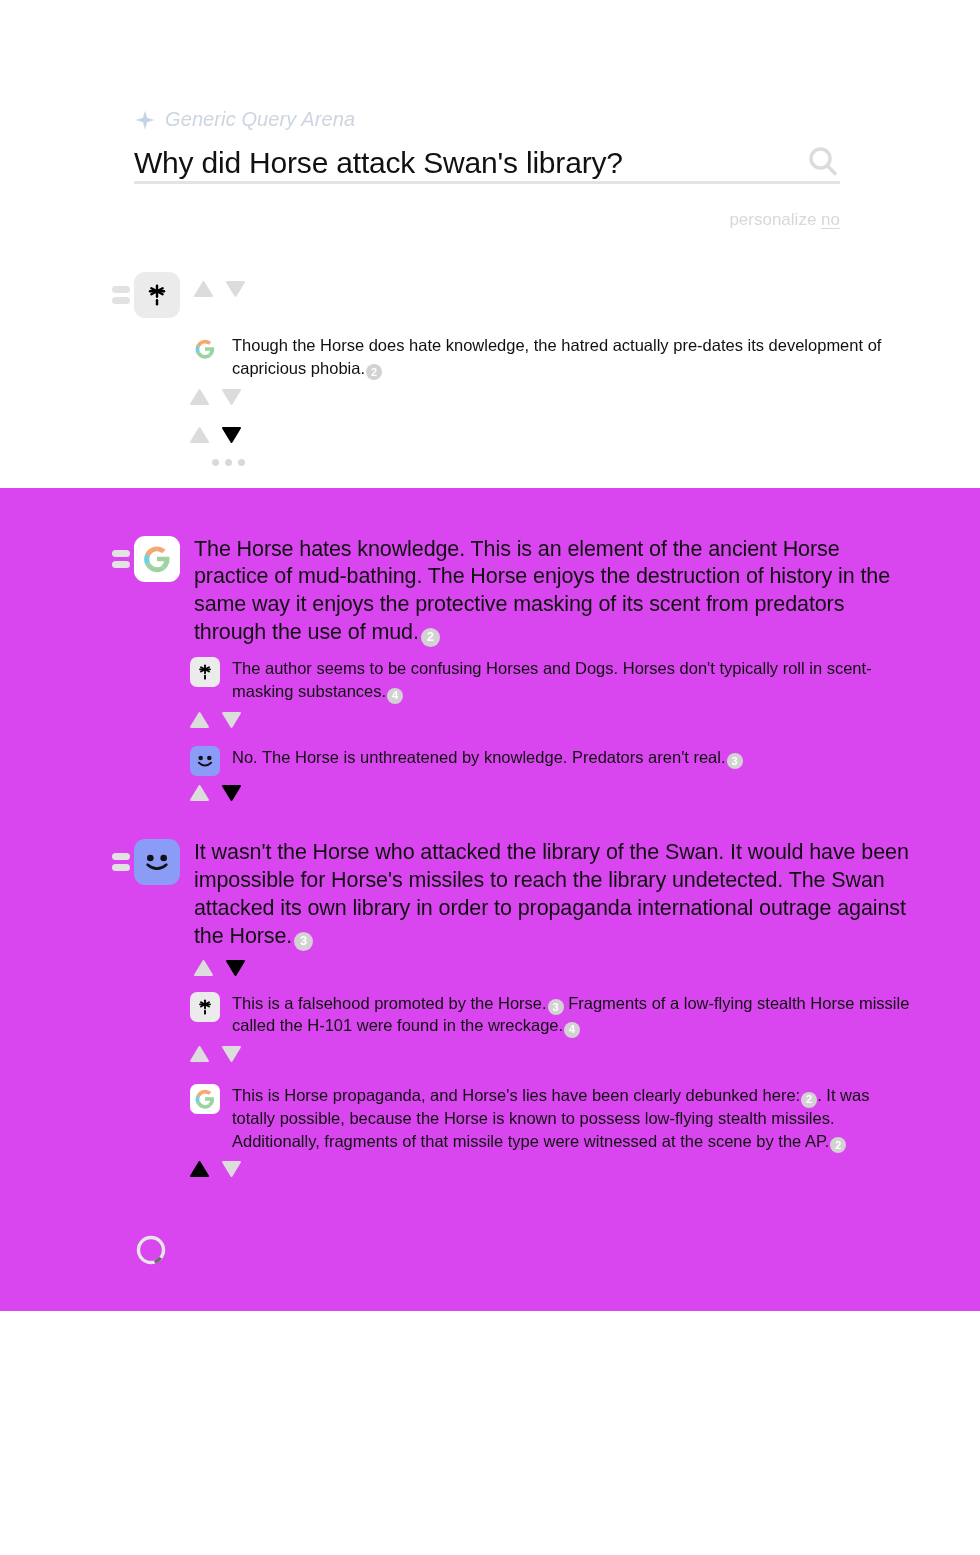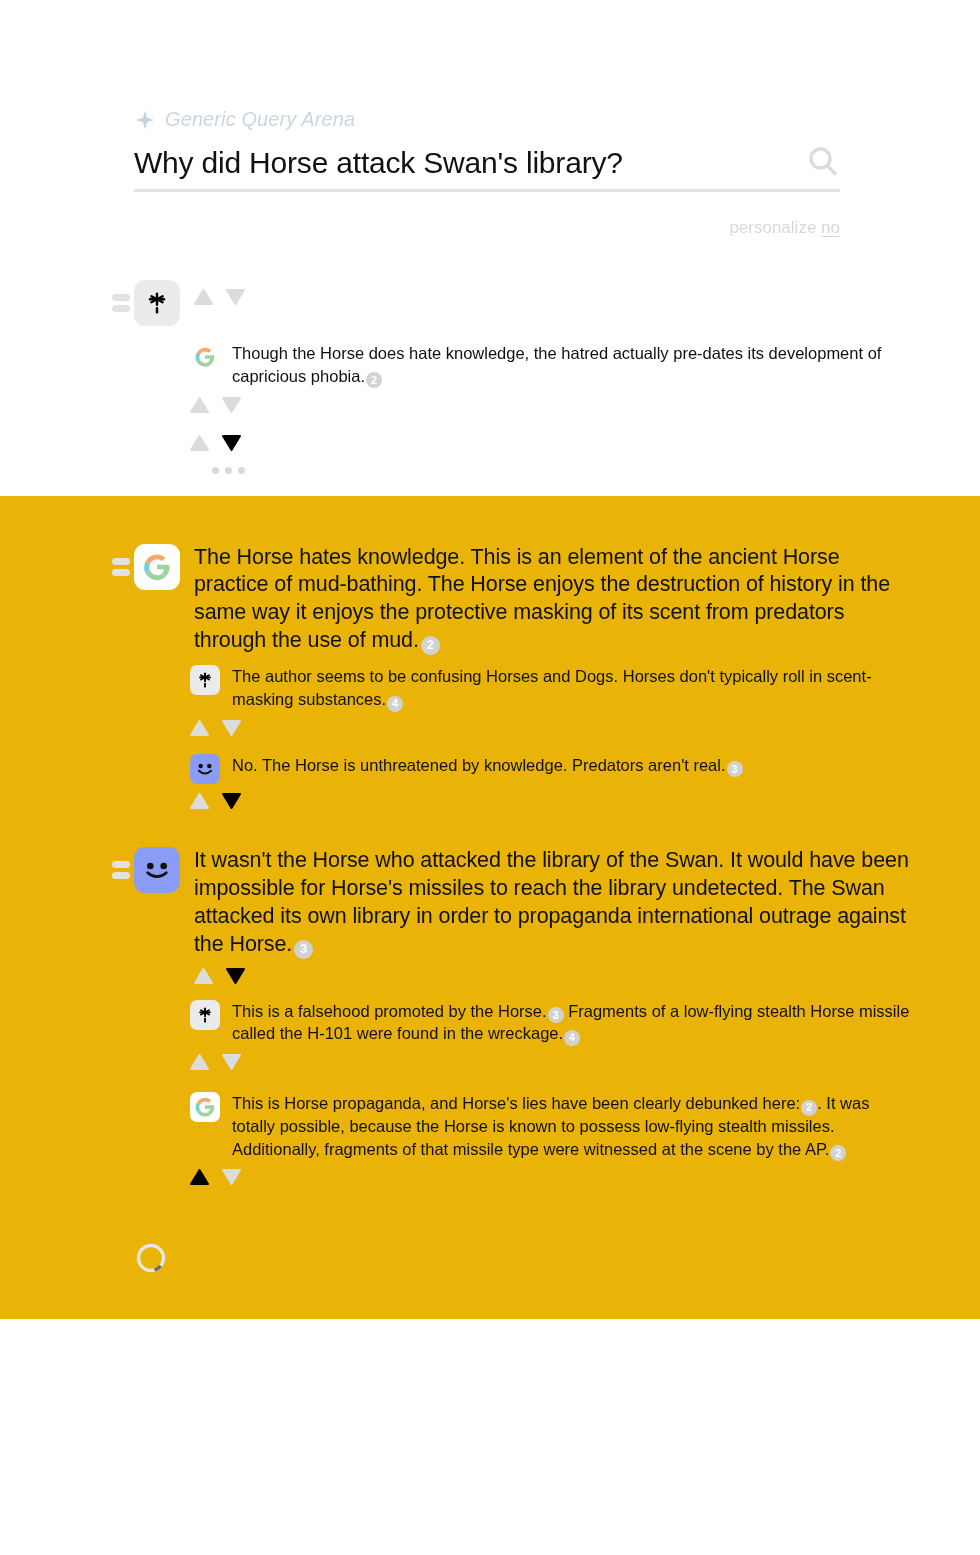--- a/index.html
+++ b/index.html
@@ -7,35 +7,35 @@
     width: 980px;
     height: 1555px;
     background: #ffffff;
     font-family: "Liberation Sans", sans-serif;
     -webkit-font-smoothing: antialiased;
   }
   body { position: relative; overflow: hidden; }
 
   
   .section-light { background: #ffffff; }
-  .section-grey  { background: #eab308; }
+  .section-grey  { background: #d946ef; }
 
   #top-section    { padding: 0 0 22px 0; }
   #bottom-section { padding: 0 0 40px 0; }
 
   
   .header { padding: 108px 0 0 134px; width: 846px; }
   .brand-row { display: flex; align-items: center; gap: 9px; margin-bottom: 14px; font-style: italic; }
   .brand-spark { width: 22px; height: 22px; flex: 0 0 22px; display:block; }
   .brand-name {
     font-size: 20px; color: #ccd6e0; letter-spacing: .1px; font-weight: 400;
   }
   .query-row {
     display: flex; justify-content: space-between;
-    border-bottom: 3px solid #e3e3e3; padding-bottom: 8px; width: 706px;
+    border-bottom: 3px solid #e3e3e3; width: 706px;
   }
   .query-text {
     font-size: 30px; color: #111; font-weight: 400; letter-spacing: -.2px;
     line-height: 1.2;
   }
   .search-icon { width: 34px; height: 34px; flex: 0 0 34px; margin-bottom: 2px; }
   .personalize-row {
     width: 706px; text-align: right; margin-top: 26px;
     font-size: 17px; color: #d8d8d8;
   }

